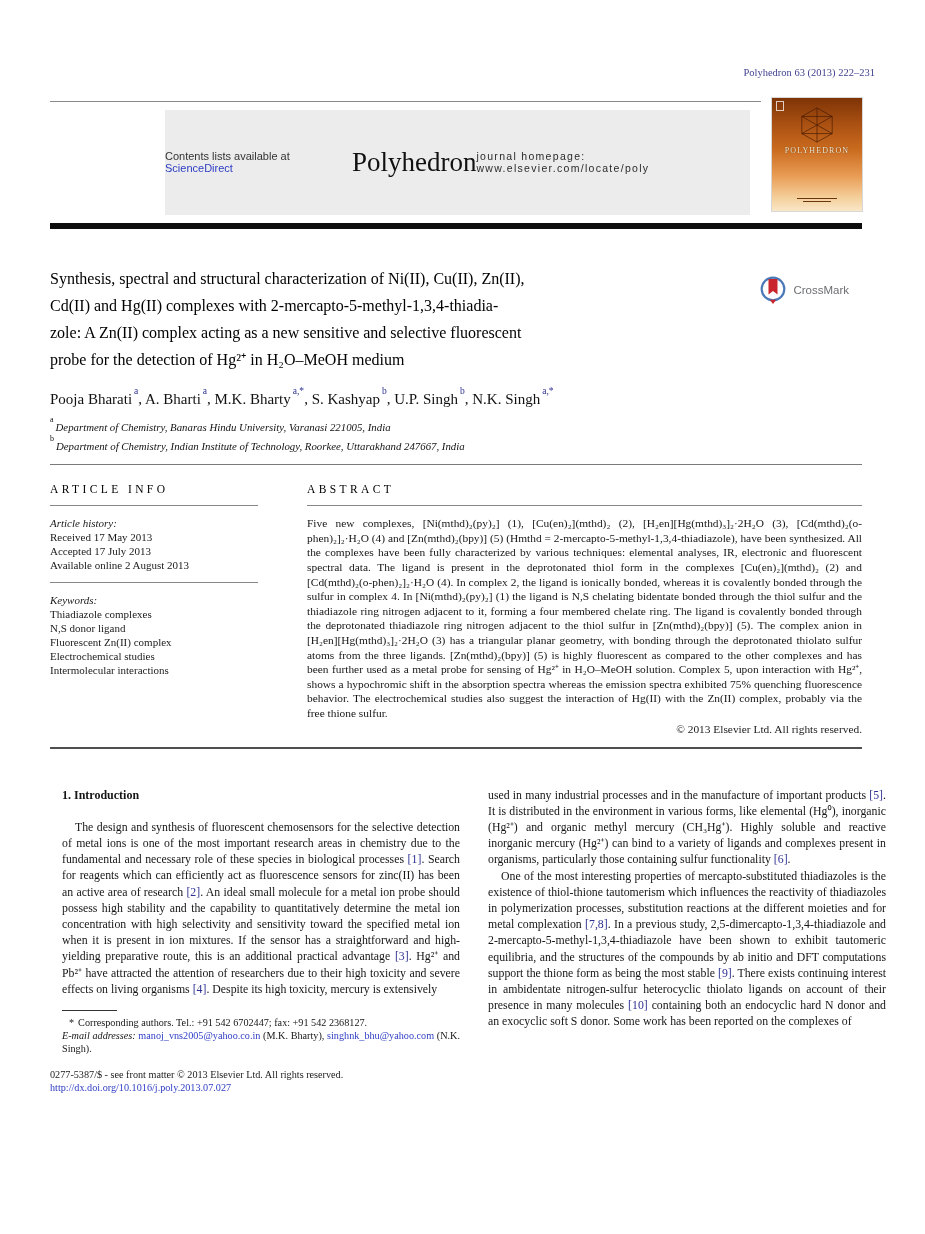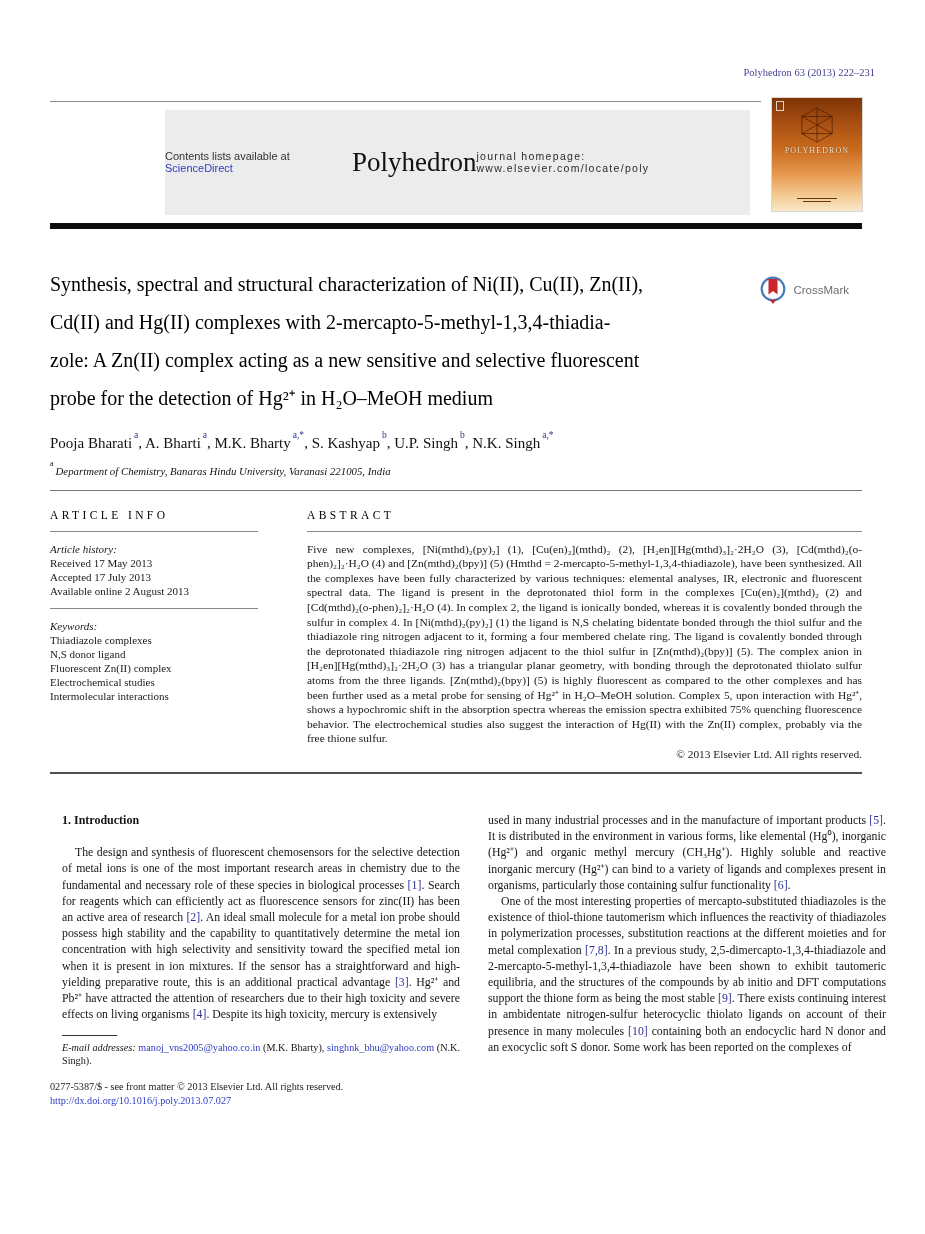--- a/index.html
+++ b/index.html
@@ -42,21 +42,21 @@
   .cover .cover-title { color:#f9ecd2; font-size:8px; letter-spacing:1.1px; margin-top:2px;
     text-shadow:0 0 1px #4a2000; }
   .cover .tiny-lines { margin-top:auto; margin-bottom:9px; display:flex; flex-direction:column; gap:2px; align-items:center;}
   .cover .tiny-lines i { display:block; height:1px; background:#6b3511; }
   .cover .tiny-lines i:nth-child(1){ width:40px; } .cover .tiny-lines i:nth-child(2){ width:28px; }
 
   .black-bar { width:812px; height:6px; background:#0d0d0d; margin-top:2px; }
 
   
   .title-block { position:relative; margin-top:36px; width:812px; }
-  .article-title { font-size:20px; font-weight:normal; line-height:38px; color:#000; white-space:pre-line; width:812px; }
+  .article-title { font-size:16px; font-weight:normal; line-height:27px; color:#000; white-space:pre-line; width:812px; }
   .crossmark { position:absolute; right:13px; top:10px; display:flex; align-items:center; gap:5px; }
   .crossmark-label { font-size:11.5px; color:#6d6e71; font-family:"Liberation Sans", sans-serif; }
 
   .authors { margin-top:17px; font-size:15px; color:#111; }
   .authors sup, .aff sup { font-size:9.5px; position:relative; top:-0.45em; }
   .authors sup { color:#2e3192; margin-left:2px; }
   .affiliations { margin-top:8px; font-size:10.8px; font-style:italic; line-height:15px; color:#111; }
   .affiliations sup { font-size:8px; font-style:normal; margin-right:2px; }
 
   .fullrule { border-top:1px solid #7a7a7a; width:812px; margin-top:11px; }
@@ -142,20 +142,21 @@
     <span class="crossmark-label">CrossMark</span>
   </div>
 </div>
 
 <div class="authors">
   <span><span>Pooja Bharati</span><sup>a</sup><span>, </span></span><span><span>A. Bharti</span><sup>a</sup><span>, </span></span><span><span>M.K. Bharty</span><sup>a,*</sup><span>, </span></span><span><span>S. Kashyap</span><sup>b</sup><span>, </span></span><span><span>U.P. Singh</span><sup>b</sup><span>, </span></span><span><span>N.K. Singh</span><sup>a,*</sup><span></span></span>
 </div>
 
 <div class="affiliations">
   <div class="aff"><sup>a</sup><span>Department of Chemistry, Banaras Hindu University, Varanasi 221005, India</span></div>
+  <div class="aff"><sup>b</sup><span>Department of Chemistry, Indian Institute of Technology, Roorkee, Uttarakhand 247667, India</span></div>
 </div>
 
 <div class="fullrule"></div>
 
 <div class="info-abstract">
   <div class="info-col">
     <div class="block-header">ARTICLE INFO</div>
     <div class="header-rule"></div>
     <div class="info-group">
       <div class="info-label">Article history:</div>
@@ -184,20 +185,23 @@
 
 <div class="section-end"></div>
 
 <div class="body-cols">
   <div class="col">
     <h3 class="sec-heading">1. Introduction</h3>
     <p class="indent after-heading">The design and synthesis of fluorescent chemosensors for the selective detection of metal ions is one of the most important research areas in chemistry due to the fundamental and necessary role of these species in biological processes <span class="cite">[1]</span>. Search for reagents which can efficiently act as fluorescence sensors for zinc(II) has been an active area of research <span class="cite">[2]</span>. An ideal small molecule for a metal ion probe should possess high stability and the capability to quantitatively determine the metal ion concentration with high selectivity and sensitivity toward the specified metal ion when it is present in ion mixtures. If the sensor has a straightforward and high-yielding preparative route, this is an additional practical advantage <span class="cite">[3]</span>. Hg²⁺ and Pb²⁺ have attracted the attention of researchers due to their high toxicity and severe effects on living organisms <span class="cite">[4]</span>. Despite its high toxicity, mercury is extensively</p>
     <div class="footnote">
       <div class="footnote-rule"></div>
       <div>
+        <span class="fn-star">*</span><span>Corresponding authors. Tel.: +91 542 6702447; fax: +91 542 2368127.</span>
+      </div>
+      <div>
         <span class="fn-email-label">E-mail addresses:</span>
         <span class="link-blue">manoj_vns2005@yahoo.co.in</span><span> (M.K. Bharty), </span><span class="link-blue">singhnk_bhu@yahoo.com</span><span> (N.K. Singh).</span>
       </div>
     </div>
   </div>
   <div class="col">
     <p>used in many industrial processes and in the manufacture of important products <span class="cite">[5]</span>. It is distributed in the environment in various forms, like elemental (Hg⁰), inorganic (Hg²⁺) and organic methyl mercury (CH₃Hg⁺). Highly soluble and reactive inorganic mercury (Hg²⁺) can bind to a variety of ligands and complexes present in organisms, particularly those containing sulfur functionality <span class="cite">[6]</span>.</p>
     <p class="indent">One of the most interesting properties of mercapto-substituted thiadiazoles is the existence of thiol-thione tautomerism which influences the reactivity of thiadiazoles in polymerization processes, substitution reactions at the different moieties and for metal complexation <span class="cite">[7,8]</span>. In a previous study, 2,5-dimercapto-1,3,4-thiadiazole and 2-mercapto-5-methyl-1,3,4-thiadiazole have been shown to exhibit tautomeric equilibria, and the structures of the compounds by ab initio and DFT computations support the thione form as being the most stable <span class="cite">[9]</span>. There exists continuing interest in ambidentate nitrogen-sulfur heterocyclic thiolato ligands on account of their presence in many molecules <span class="cite">[10]</span> containing both an endocyclic hard N donor and an exocyclic soft S donor. Some work has been reported on the complexes of</p>
   </div>
 </div>

